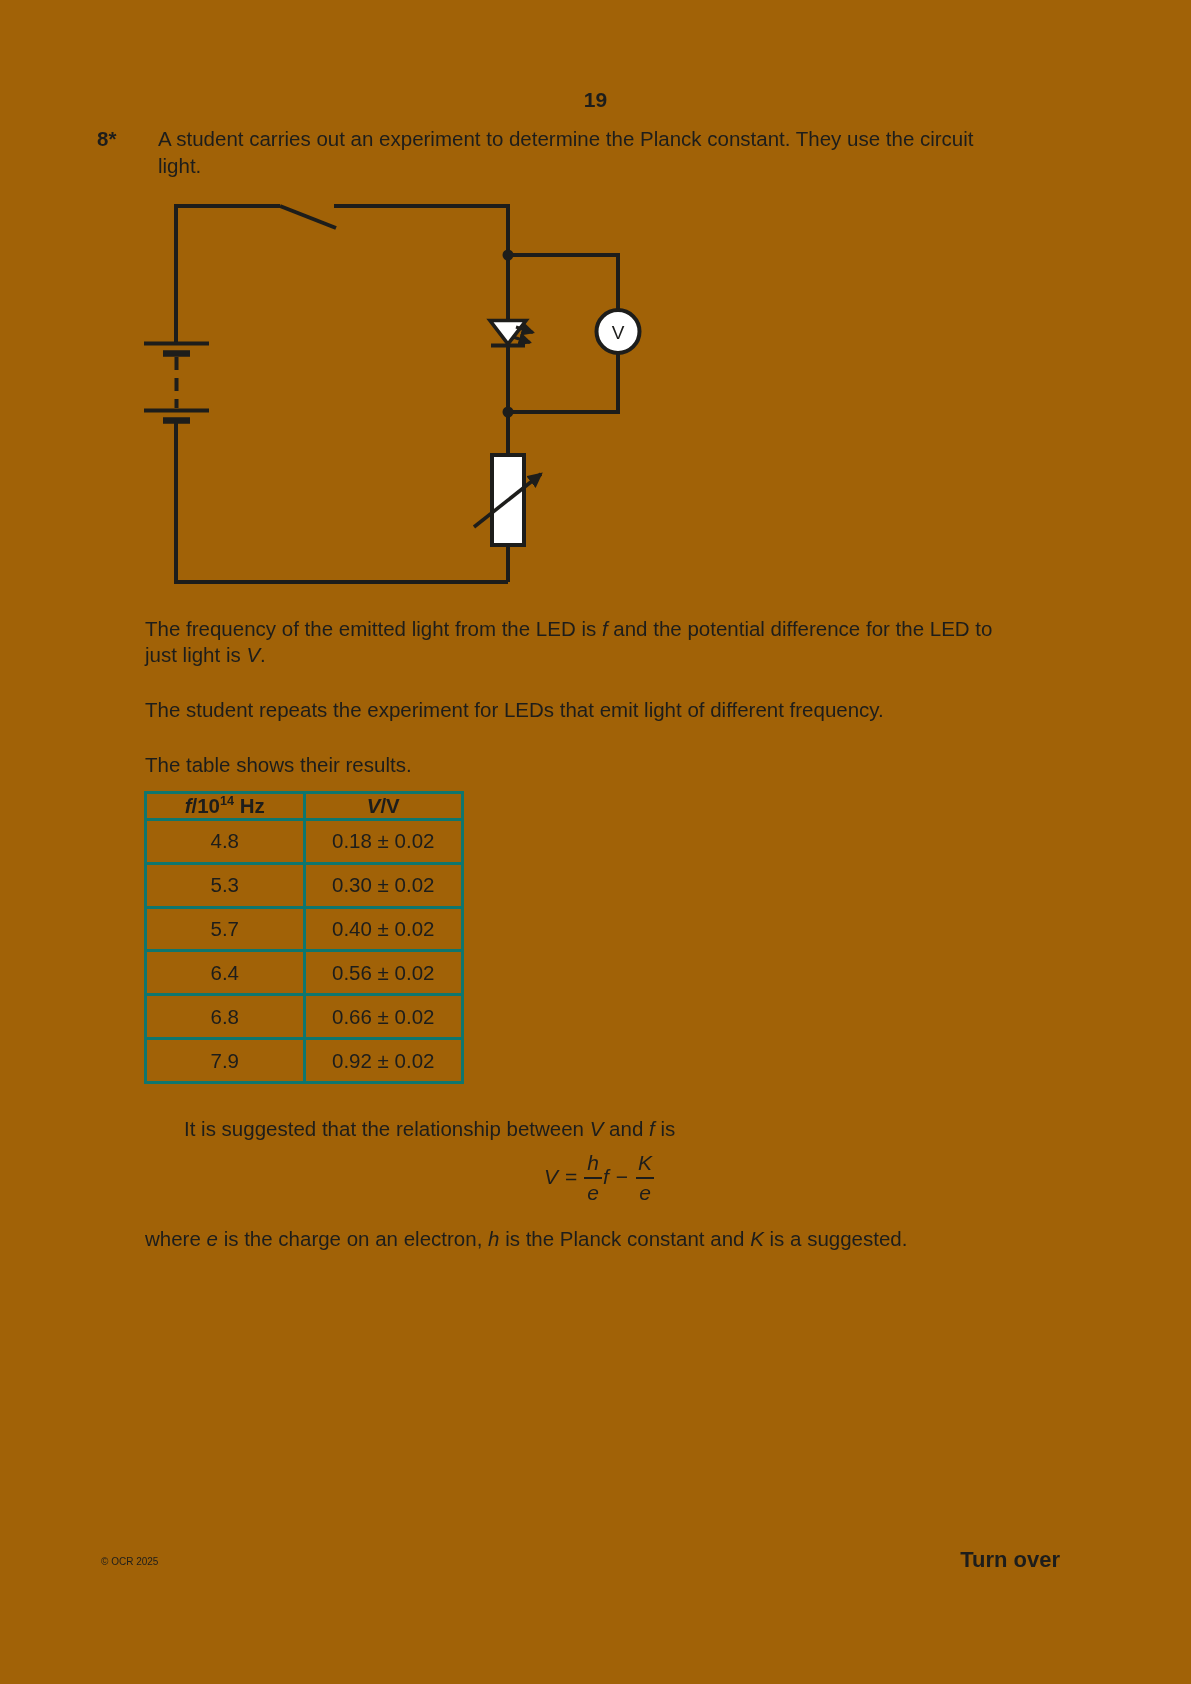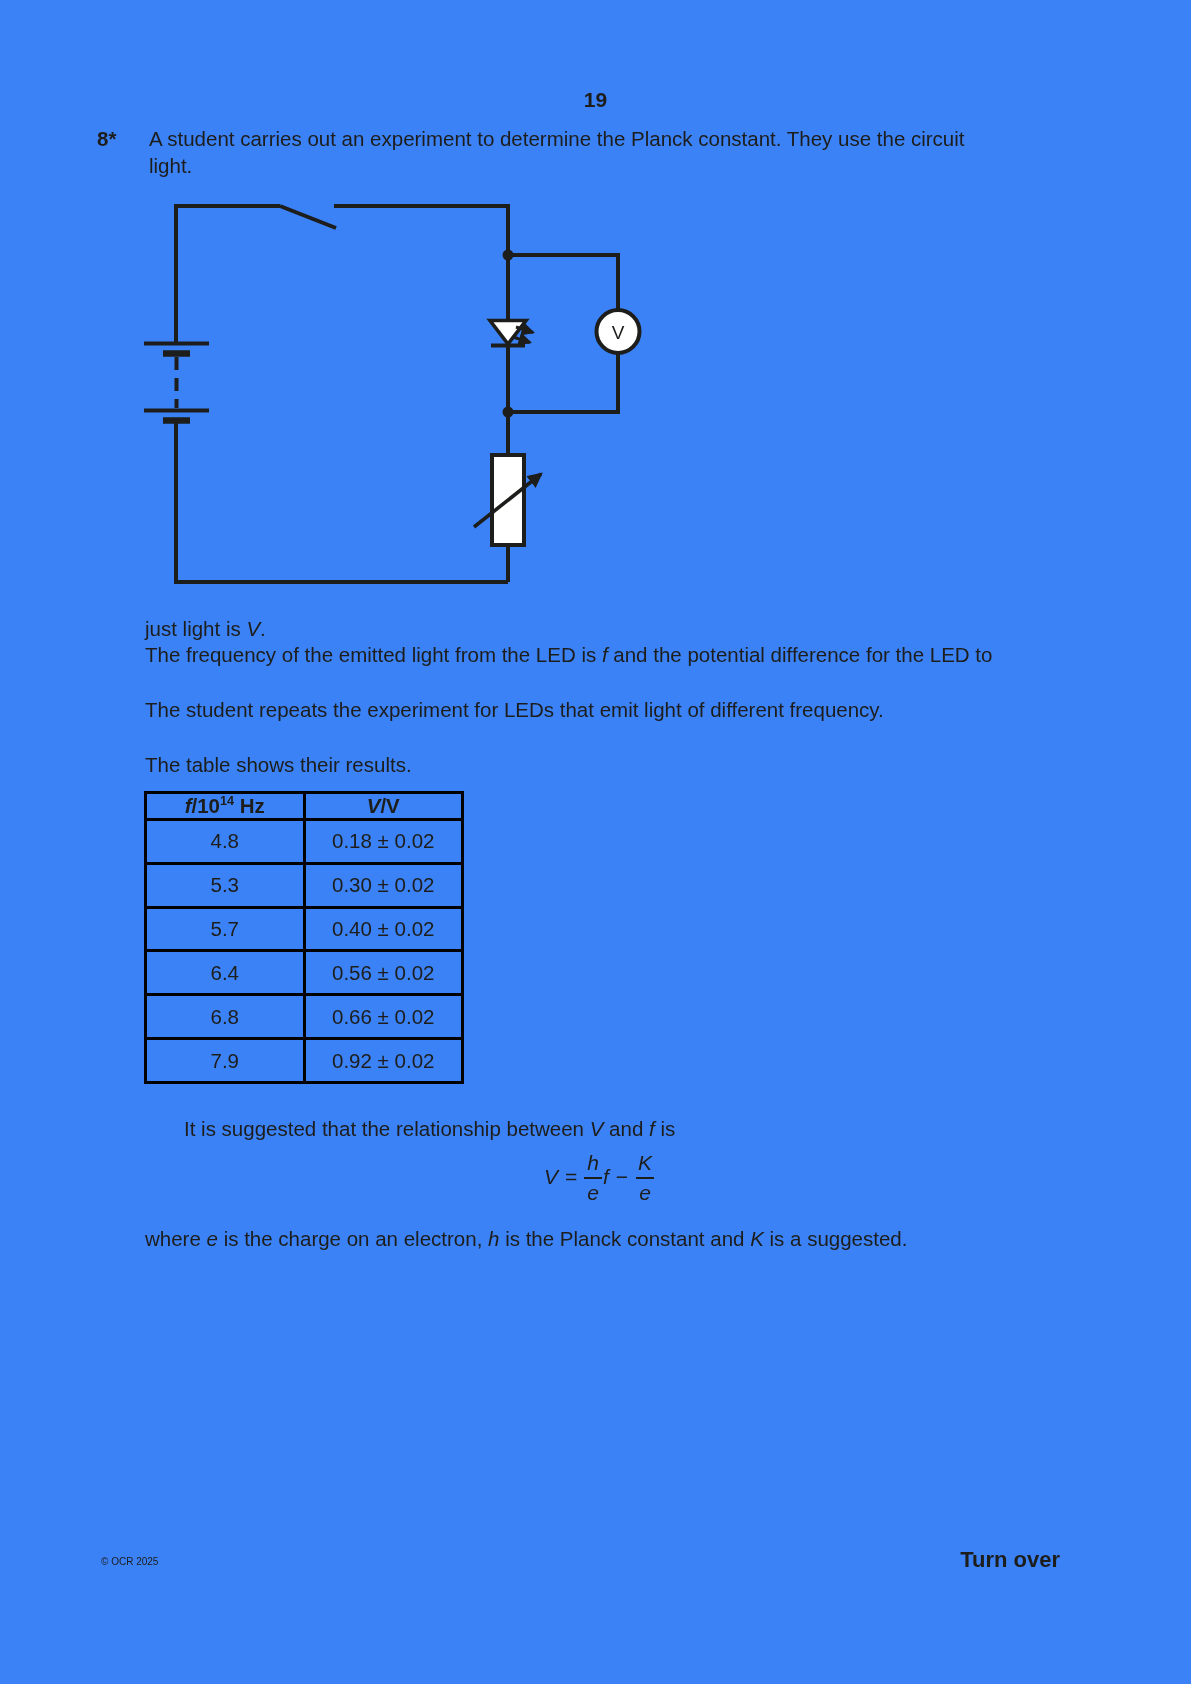--- a/index.html
+++ b/index.html
@@ -1,42 +1,42 @@
 <!DOCTYPE html>
 <html><head>
 <meta charset="utf-8">
 <style>
   html,body{margin:0;padding:0;background:#fff;}
   .page{
-    position:relative;width:1191px;height:1684px;background:#3b82f6;
+    position:relative;width:1191px;height:1684px;background:#a16207;
     font-family:"Liberation Sans","DejaVu Sans",sans-serif;
     color:#1d1d1b;overflow:hidden;
   }
   .abs{position:absolute;}
   .body-text{font-size:20.5px;line-height:26px;}
   .intro{line-height:27px;}
   .ital{font-style:italic;}
   .page-number{top:88px;left:0;right:0;text-align:center;font-size:21px;font-weight:700;}
   .q-number{left:97px;top:125px;font-size:20.5px;font-weight:700;line-height:27px;}
-  .intro-block{left:149px;top:125px;width:885px;}
+  .intro-block{left:158px;top:125px;width:885px;}
   .p1{left:145px;top:616px;width:885px;}
   .p2{left:145px;top:697px;width:885px;}
   .p3{left:145px;top:752px;width:885px;}
   .p4{left:145px;top:1116px;width:885px;margin-left:39px;}
   .p5{left:145px;top:1226px;width:885px;}
   
   .circuit-svg{position:absolute;left:0;top:0;width:1191px;height:1684px;}
   .circuit-svg *{vector-effect:none;}
   
   table.results{
     position:absolute;left:144px;top:791px;width:320px;height:293px;
     border-collapse:collapse;table-layout:fixed;font-size:20.5px;color:#1d1d1b;
   }
   table.results th, table.results td{
-    border:3px solid #000000;text-align:center;vertical-align:middle;padding:0;
+    border:3px solid #0f766e;text-align:center;vertical-align:middle;padding:0;
   }
   table.results th{font-weight:700;}
   table.results sup{font-size:0.62em;vertical-align:super;line-height:0;}
   
   .equation{
     left:544px;top:1153px;height:48px;display:flex;align-items:center;
     font-size:21px;
   }
   .equation .sym{font-style:italic;}
   .equation .op{margin:0 7px;font-style:normal;}
@@ -107,22 +107,22 @@
         <path d="M474 527 L541 474" stroke-width="3.6" marker-end="url(#arr)"></path>
       </g>
       <path d="M508 545 V582"></path>
 
       <circle cx="508" cy="255" r="5.5" fill="#1d1d1b" stroke="none"></circle>
       <circle cx="508" cy="412" r="5.5" fill="#1d1d1b" stroke="none"></circle>
     </g>
   </svg>
 
   <div class="abs body-text p1">
+    <div><span>The frequency of the emitted light from the LED is </span><span class="ital">f</span><span> and the potential difference for the LED to</span></div>
     <div><span>just light is </span><span class="ital">V</span><span>.</span></div>
-    <div><span>The frequency of the emitted light from the LED is </span><span class="ital">f</span><span> and the potential difference for the LED to</span></div>
   </div>
 
   <div class="abs body-text p2">The student repeats the experiment for LEDs that emit light of different frequency.</div>
 
   <div class="abs body-text p3">The table shows their results.</div>
 
   <table class="results">
     <thead>
       <tr>
         <th><span class="ital">f</span><span>/10</span><sup>14</sup><span> Hz</span></th>

